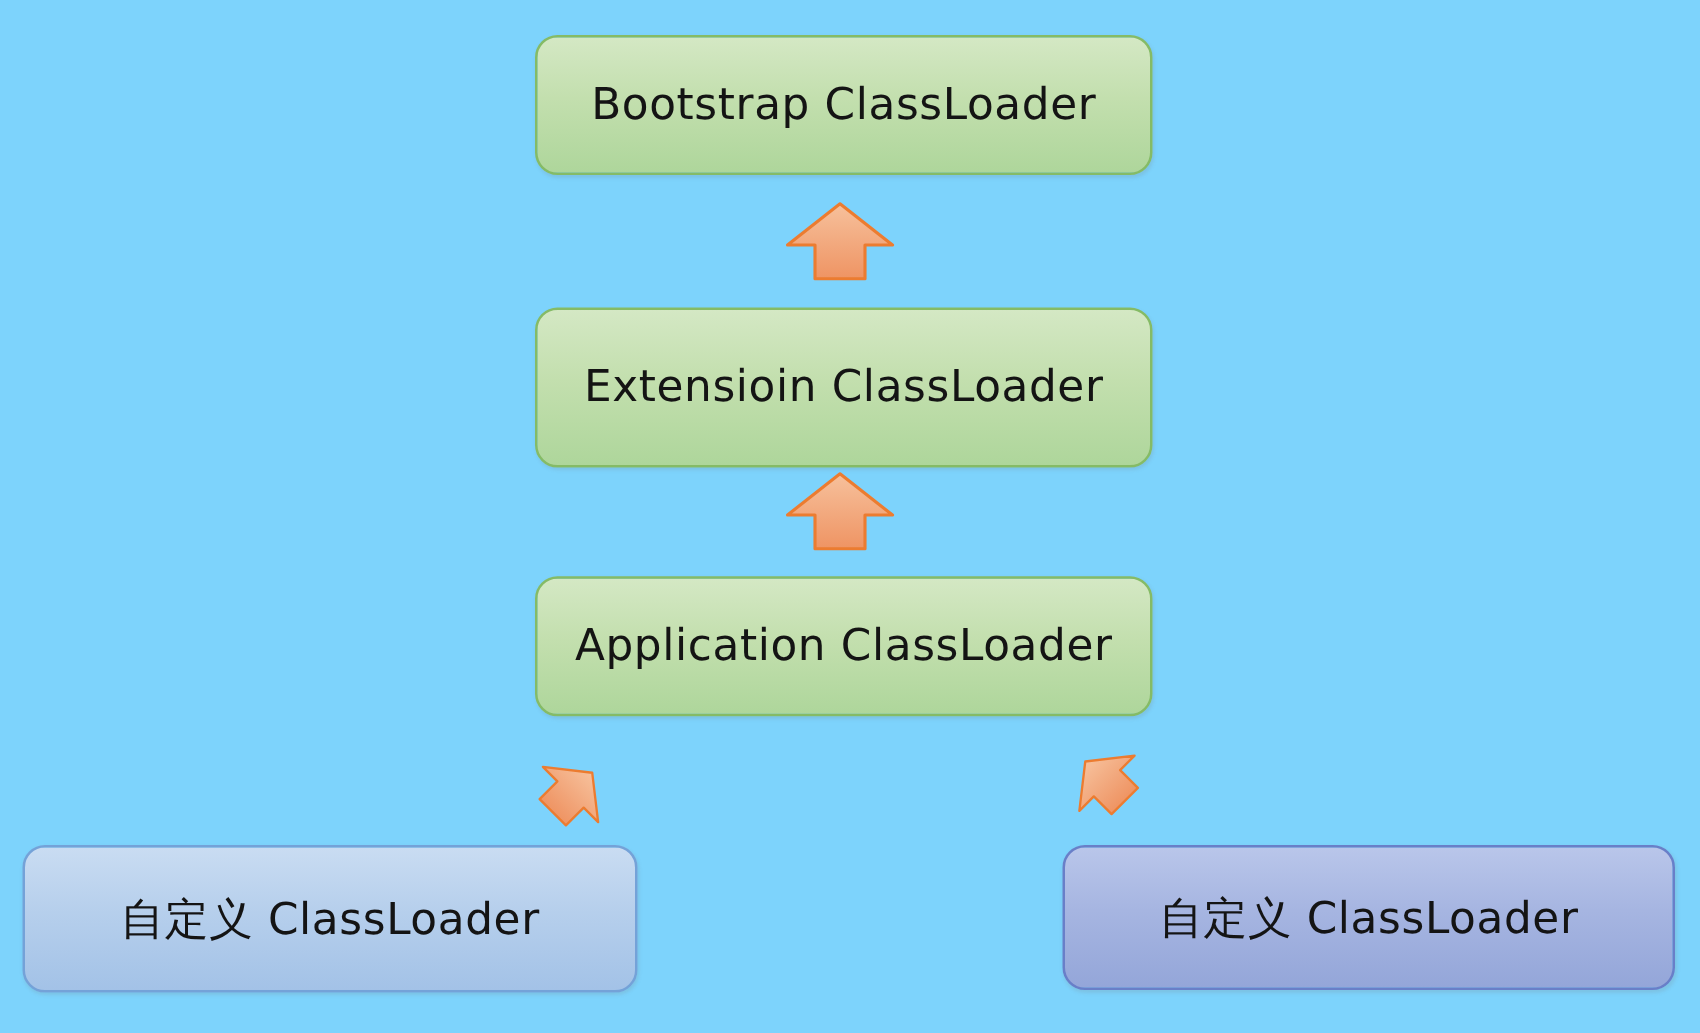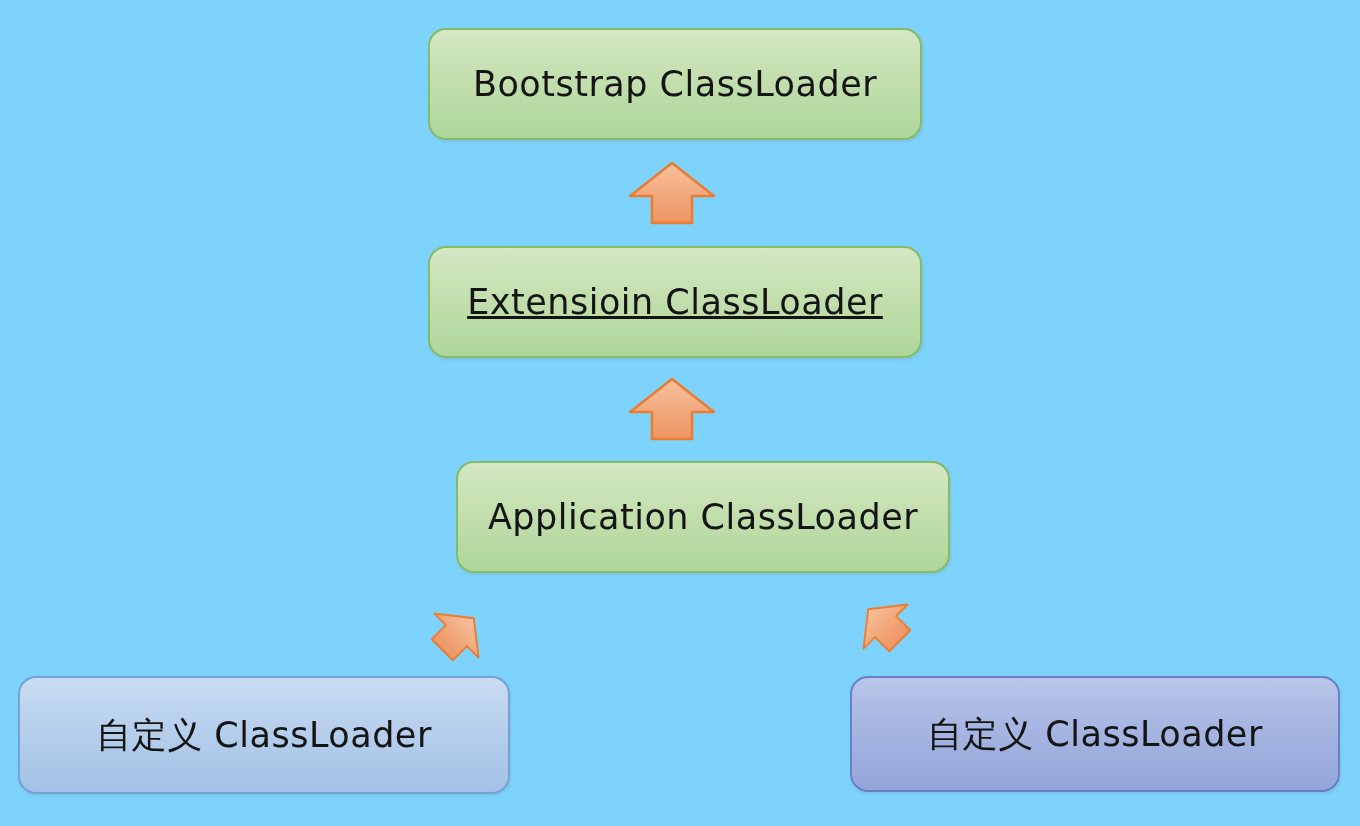--- a/index.html
+++ b/index.html
@@ -35,22 +35,22 @@
   }
   .node.blue-light {
     background: linear-gradient(to bottom, #c9dcf2 0%, #b6cfec 45%, #a3c2e7 100%);
     border-color: #74a2d8;
   }
   .node.blue-dark {
     background: linear-gradient(to bottom, #b9c6ea 0%, #a6b5e1 45%, #94a6d9 100%);
     border-color: #697fc8;
   }
   .node-bootstrap   { left: 428px; top: 28px;  width: 494px; height: 112px; }
-  .node-extension   { left: 428px; top: 246px; width: 494px; height: 112px; text-decoration: underline; }
-  .node-application { left: 428px; top: 461px; width: 494px; height: 112px; margin-left: 28px; }
+  .node-extension   { left: 428px; top: 246px; width: 494px; height: 128px; }
+  .node-application { left: 428px; top: 461px; width: 494px; height: 112px; }
   .node-custom-left  { left: 18px;  top: 676px; width: 492px; height: 118px; }
   .node-custom-right { left: 850px; top: 676px; width: 490px; height: 116px; }
 
   svg.arrow { position: absolute; overflow: visible; }
   .arrow-1 { left: 629px; top: 162px; width: 86px; height: 62px; }
   .arrow-2 { left: 629px; top: 378px; width: 86px; height: 62px; }
   .arrow-diag-left  { left: 426px; top: 610px; width: 64px; height: 48px; transform: rotate(45deg); }
   .arrow-diag-right { left: 852px; top: 601px; width: 64px; height: 48px; transform: rotate(-45deg); }
 
   .defs-holder { position: absolute; width: 0; height: 0; }

